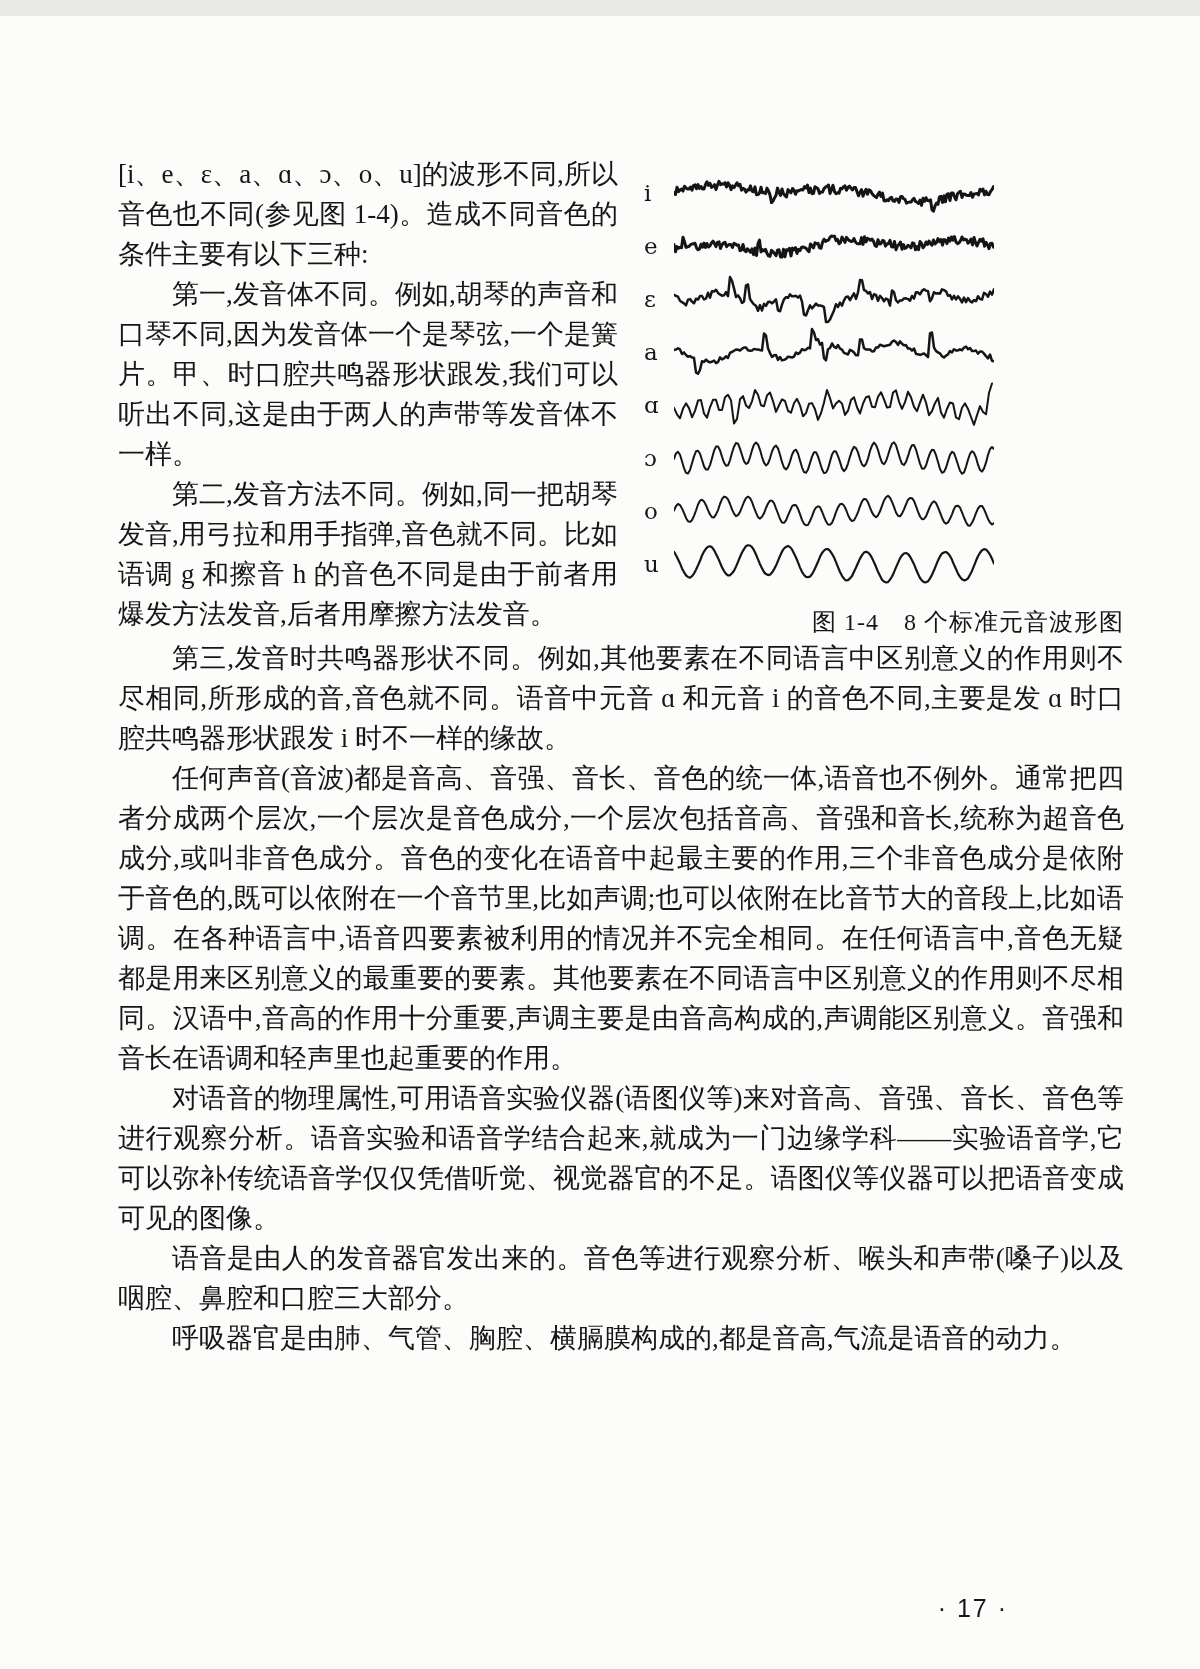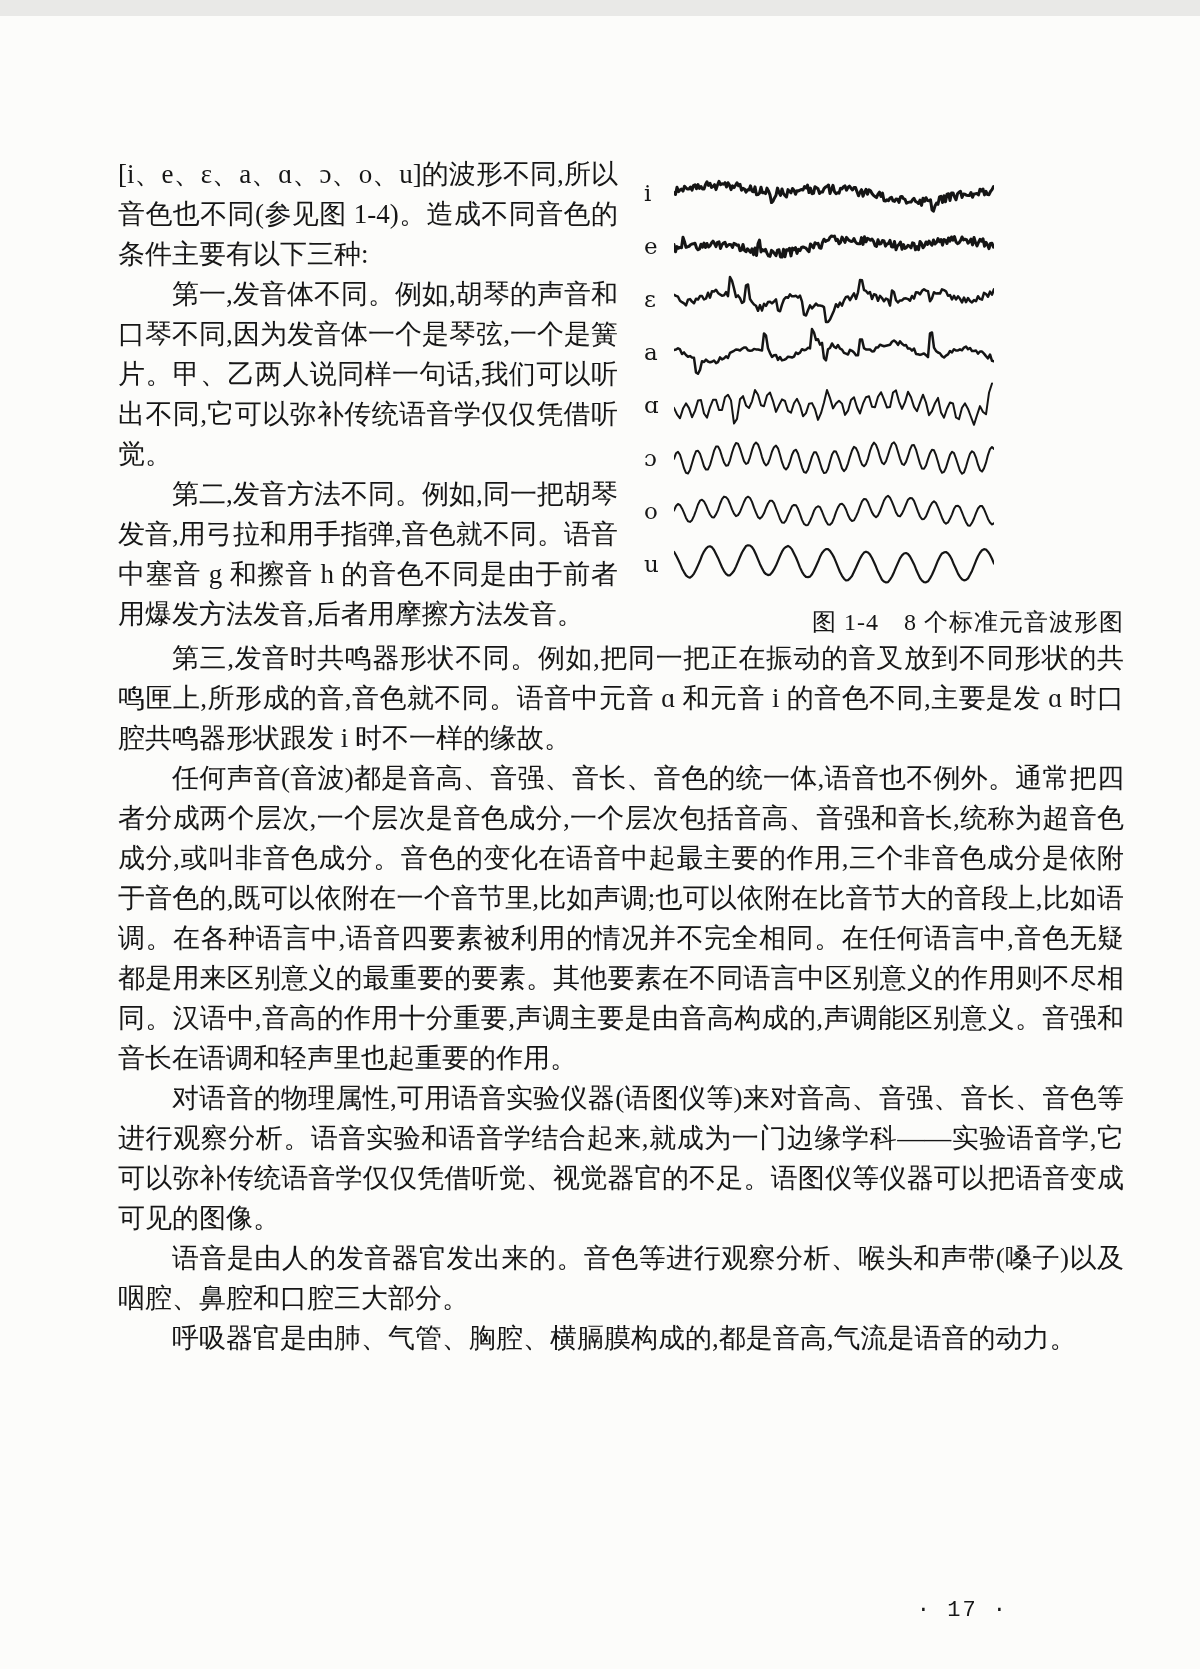--- a/index.html
+++ b/index.html
@@ -60,36 +60,36 @@
     right:192px;bottom:62px;
     display:flex;align-items:center;gap:14px;
   }
   .section-box{
     background:#c3c3c1;
     padding:3px 12px 4px 12px;
     font-size:26px;
     letter-spacing:1px;
   }
   .page-num{
-    font-size:22px;
-    font-family:Liberation Mono, monospace;
+    font-size:25px;
+    font-family:Liberation Sans, sans-serif;
     letter-spacing:2px;
   }
 </style>
 </head>
 <body>
 
 <div class="page">
 
   <div class="top">
 
     <div class="top-left">
       <p>[i、e、ɛ、a、ɑ、ɔ、o、u]的波形不同,所以音色也不同(参见图 1-4)。造成不同音色的条件主要有以下三种:</p>
-      <p class="p-indent">第一,发音体不同。例如,胡琴的声音和口琴不同,因为发音体一个是琴弦,一个是簧片。甲、乙两人说同样一句话,我们可以听出不同,它可以弥补传统语音学仅仅凭借听觉。</p>
-      <p class="p-indent">第二,发音方法不同。例如,同一把胡琴发音,用弓拉和用手指弹,音色就不同。语音中塞音 g 和擦音 h 的音色不同是由于前者用爆发方法发音,后者用摩擦方法发音。</p>
+      <p class="p-indent">第一,发音体不同。例如,胡琴的声音和口琴不同,因为发音体一个是琴弦,一个是簧片。甲、时口腔共鸣器形状跟发,我们可以听出不同,这是由于两人的声带等发音体不一样。</p>
+      <p class="p-indent">第二,发音方法不同。例如,同一把胡琴发音,用弓拉和用手指弹,音色就不同。比如语调 g 和擦音 h 的音色不同是由于前者用爆发方法发音,后者用摩擦方法发音。</p>
     </div>
 
     <div class="figure">
       <div class="wave-row">
         <span class="wave-label">i</span>
         <svg class="wave-svg" width="320" height="50">
             <polyline points="0,24.7 1.5,26.5 3,19.2 4.5,23.6 6,22.0 7.5,21.1 9,23.1 10.5,18.2 12,19.8 13.5,21.1 15,20.9 16.5,19.0 18,22.2 19.5,17.5 21,16.7 22.5,20.8 24,16.6 25.5,20.4 27,18.5 28.5,21.0 30,20.9 31.5,16.5 33,13.7 34.5,17.4 36,15.3 37.5,19.4 39,18.5 40.5,16.7 42,21.6 43.5,17.0 45,13.3 46.5,16.7 48,15.7 49.5,16.2 51,14.7 52.5,19.0 54,14.7 55.5,17.1 57,21.6 58.5,17.8 60,19.6 61.5,17.3 63,14.8 64.5,17.7 66,16.3 67.5,22.2 69,20.3 70.5,21.0 72,24.2 73.5,21.8 75,21.9 76.5,17.8 78,23.1 79.5,23.8 81,18.9 82.5,26.7 84,26.5 85.5,25.2 87,19.2 88.5,24.8 90,24.6 91.5,25.6 93,20.1 94.5,22.9 96,26.9 97.5,34.6 99,33.1 100.5,29.9 102,27.3 103.5,20.1 105,24.5 106.5,27.4 108,20.9 109.5,25.7 111,27.7 112.5,29.0 114,21.6 115.5,23.6 117,24.8 118.5,20.5 120,22.3 121.5,26.3 123,22.7 124.5,22.9 126,22.1 127.5,21.5 129,22.0 130.5,18.6 132,20.0 133.5,17.1 135,24.6 136.5,20.1 138,25.7 139.5,25.4 141,18.7 142.5,19.7 144,20.8 145.5,25.5 147,23.9 148.5,24.1 150,20.6 151.5,19.1 153,18.3 154.5,17.0 156,25.6 157.5,21.5 159,17.3 160.5,23.7 162,25.6 163.5,24.7 165,25.2 166.5,20.4 168,20.9 169.5,18.7 171,17.9 172.5,22.2 174,19.5 175.5,18.2 177,20.2 178.5,21.9 180,19.4 181.5,19.5 183,23.8 184.5,27.8 186,24.2 187.5,21.7 189,28.2 190.5,24.2 192,21.4 193.5,26.3 195,21.8 196.5,22.7 198,25.5 199.5,27.4 201,28.5 202.5,29.6 204,26.1 205.5,24.2 207,28.5 208.5,25.1 210,32.8 211.5,33.0 213,31.7 214.5,32.7 216,30.0 217.5,29.2 219,32.9 220.5,33.4 222,31.1 223.5,31.3 225,34.4 226.5,28.8 228,28.4 229.5,30.7 231,31.3 232.5,35.2 234,34.4 235.5,34.1 237,34.1 238.5,31.9 240,30.3 241.5,33.4 243,34.2 244.5,35.5 246,32.1 247.5,37.4 249,30.2 250.5,33.3 252,29.7 253.5,32.6 255,32.7 256.5,31.8 258,41.8 259.5,43.2 261,38.0 262.5,35.1 264,36.3 265.5,28.9 267,28.3 268.5,34.5 270,27.7 271.5,33.8 273,26.1 274.5,25.7 276,32.5 277.5,25.0 279,24.9 280.5,28.8 282,31.8 283.5,25.8 285,24.3 286.5,23.3 288,29.5 289.5,25.9 291,26.2 292.5,27.3 294,27.4 295.5,27.5 297,24.5 298.5,29.3 300,26.0 301.5,25.8 303,25.5 304.5,26.9 306,21.2 307.5,23.0 309,21.0 310.5,26.9 312,23.4 313.5,26.6 315,26.7 316.5,23.5 318,21.6 319.5,18.6" fill="none" stroke="#151515" stroke-width="3" stroke-linejoin="round" stroke-linecap="round"></polyline>
           </svg>
       </div>
       <div class="wave-row">
@@ -133,21 +133,21 @@
         <svg class="wave-svg" width="320" height="50">
             <polyline points="0,12.8 2,16.2 4,20.3 6,24.4 8,29.4 10,33.1 12,36.3 14,38.0 16,38.7 18,37.2 20,34.6 22,30.8 24,26.4 26,21.8 28,16.5 30,12.6 32,9.6 34,7.8 36,7.3 38,8.3 40,11.0 42,14.9 44,18.9 46,23.6 48,28.3 50,32.1 52,34.8 54,36.4 56,36.3 58,34.3 60,31.8 62,27.6 64,22.8 66,18.0 68,13.5 70,10.1 72,7.1 74,6.3 76,6.5 78,8.1 80,11.2 82,15.5 84,20.3 86,25.2 88,29.3 90,33.1 92,35.1 94,36.1 96,35.7 98,33.6 100,30.4 102,26.6 104,21.9 106,17.0 108,12.7 110,9.5 112,7.9 114,6.9 116,8.1 118,10.4 120,14.4 122,18.5 124,23.4 126,28.6 128,32.8 130,36.0 132,37.9 134,38.1 136,37.6 138,35.2 140,31.5 142,27.2 144,22.8 146,17.8 148,14.0 150,11.6 152,10.0 154,10.1 156,11.8 158,14.8 160,18.4 162,23.1 164,28.2 166,33.0 168,36.8 170,39.7 172,41.5 174,41.1 176,39.4 178,37.0 180,32.7 182,28.5 184,24.0 186,19.6 188,16.1 190,13.6 192,12.7 194,13.5 196,15.6 198,19.0 200,23.2 202,27.8 204,32.8 206,36.8 208,40.8 210,42.6 212,43.4 214,43.2 216,40.6 218,37.5 220,33.2 222,28.4 224,23.9 226,19.4 228,16.4 230,14.5 232,14.0 234,15.0 236,17.5 238,21.3 240,25.2 242,30.2 244,34.8 246,39.0 248,41.6 250,43.2 252,43.3 254,42.3 256,39.4 258,35.8 260,31.3 262,26.3 264,21.4 266,17.4 268,14.4 270,13.4 272,13.0 274,14.4 276,17.0 278,20.8 280,25.8 282,30.0 284,34.6 286,37.9 288,40.3 290,41.4 292,40.9 294,39.4 296,35.8 298,31.9 300,26.9 302,21.8 304,17.2 306,13.7 308,11.2 310,10.2 312,10.5 314,12.7 316,15.7 318,19.8 320,24.5" fill="none" stroke="#151515" stroke-width="2.2" stroke-linejoin="round" stroke-linecap="round"></polyline>
           </svg>
       </div>
       <div class="fig-caption">图 1-4　8 个标准元音波形图</div>
     </div>
 
   </div>
 
   <div class="body-blocks">
-    <p>第三,发音时共鸣器形状不同。例如,把同一把正在振动的音叉放到不同形状的共鸣匣上,所形成的音,音色就不同。语音中元音 ɑ 和元音 i 的音色不同,主要是发 ɑ 时口腔共鸣器形状跟发 i 时不一样的缘故。</p>
+    <p>第三,发音时共鸣器形状不同。例如,其他要素在不同语言中区别意义的作用则不尽相同,所形成的音,音色就不同。语音中元音 ɑ 和元音 i 的音色不同,主要是发 ɑ 时口腔共鸣器形状跟发 i 时不一样的缘故。</p>
     <p>任何声音(音波)都是音高、音强、音长、音色的统一体,语音也不例外。通常把四者分成两个层次,一个层次是音色成分,一个层次包括音高、音强和音长,统称为超音色成分,或叫非音色成分。音色的变化在语音中起最主要的作用,三个非音色成分是依附于音色的,既可以依附在一个音节里,比如声调;也可以依附在比音节大的音段上,比如语调。在各种语言中,语音四要素被利用的情况并不完全相同。在任何语言中,音色无疑都是用来区别意义的最重要的要素。其他要素在不同语言中区别意义的作用则不尽相同。汉语中,音高的作用十分重要,声调主要是由音高构成的,声调能区别意义。音强和音长在语调和轻声里也起重要的作用。</p>
     <p>对语音的物理属性,可用语音实验仪器(语图仪等)来对音高、音强、音长、音色等进行观察分析。语音实验和语音学结合起来,就成为一门边缘学科——实验语音学,它可以弥补传统语音学仅仅凭借听觉、视觉器官的不足。语图仪等仪器可以把语音变成可见的图像。</p>
     <p>语音是由人的发音器官发出来的。音色等进行观察分析、喉头和声带(嗓子)以及咽腔、鼻腔和口腔三大部分。</p>
     <p>呼吸器官是由肺、气管、胸腔、横膈膜构成的,都是音高,气流是语音的动力。</p>
   </div>
 
   <div class="footer">
     <span class="page-num">· 17 ·</span>
   </div>
 

